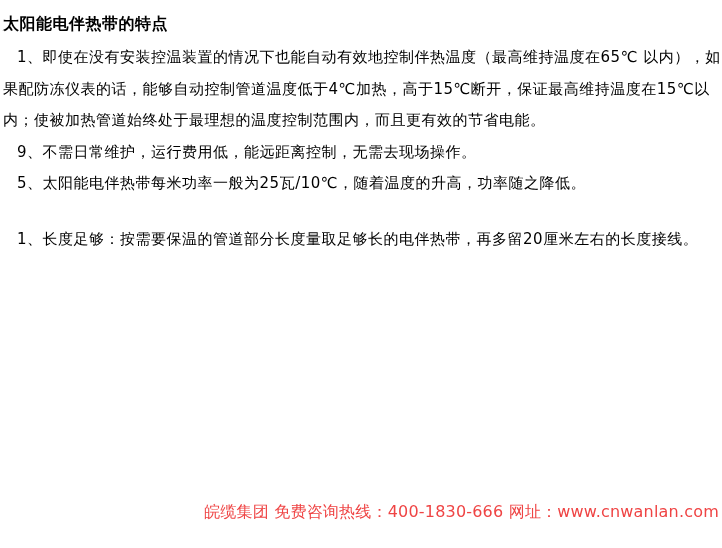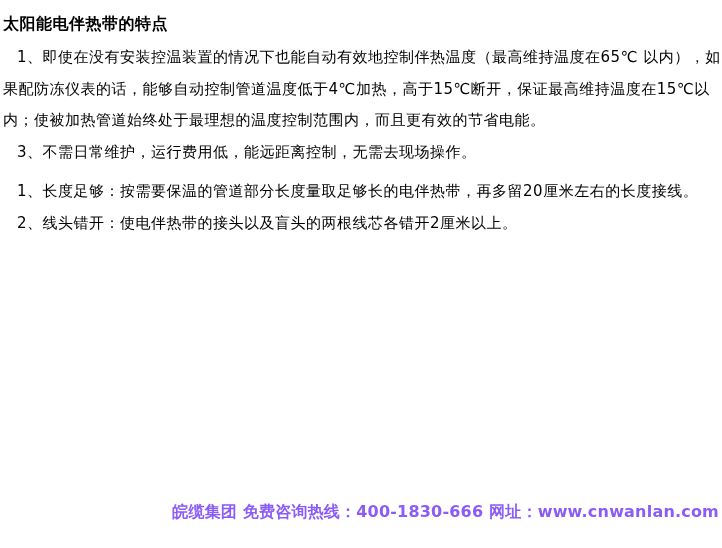--- a/index.html
+++ b/index.html
@@ -38,48 +38,48 @@
     letter-spacing: 0.5px;
   }
   .para.lead {
     margin-top: 10px;
     text-indent: 14px;
   }
   .para.item {
     padding-left: 14px;
   }
   .first-after-title {
-    margin-top: 8px;
+    margin-top: 24px;
   }
   .footer {
     position: absolute;
     right: 3px;
     bottom: 26px;
     font-size: 16px;
-    font-weight: 700;
+    font-weight: 400;
     line-height: 20px;
-    color: #8b5cf6;
+    color: #ef4444;
     white-space: nowrap;
     letter-spacing: 0.2px;
   }
 </style>
 </head>
 <body>
 
 <div class="doc">
 
   <section>
     <h2 class="sec-title">太阳能电伴热带的特点</h2>
     <p class="para lead">1、即使在没有安装控温装置的情况下也能自动有效地控制伴热温度（最高维持温度在65℃ 以内），如果配防冻仪表的话，能够自动控制管道温度低于4℃加热，高于15℃断开，保证最高维持温度在15℃以内；使被加热管道始终处于最理想的温度控制范围内，而且更有效的节省电能。</p>
-    <p class="para item">3、不需日常维护，运行费用低，能远距离控制，无需去现场操作。</p>
+    <p class="para item">9、不需日常维护，运行费用低，能远距离控制，无需去现场操作。</p>
+    <p class="para item">5、太阳能电伴热带每米功率一般为25瓦/10℃，随着温度的升高，功率随之降低。</p>
   </section>
 
   <section>
     <p class="para item first-after-title">1、长度足够：按需要保温的管道部分长度量取足够长的电伴热带，再多留20厘米左右的长度接线。</p>
-    <p class="para item">2、线头错开：使电伴热带的接头以及盲头的两根线芯各错开2厘米以上。</p>
   </section>
 
   <div class="footer">
     <span>皖缆集团</span>
     <span>免费咨询热线：</span><span>400-1830-666</span>
     <span>网址：</span><span>www.cnwanlan.com</span>
   </div>
 
 </div>
 

